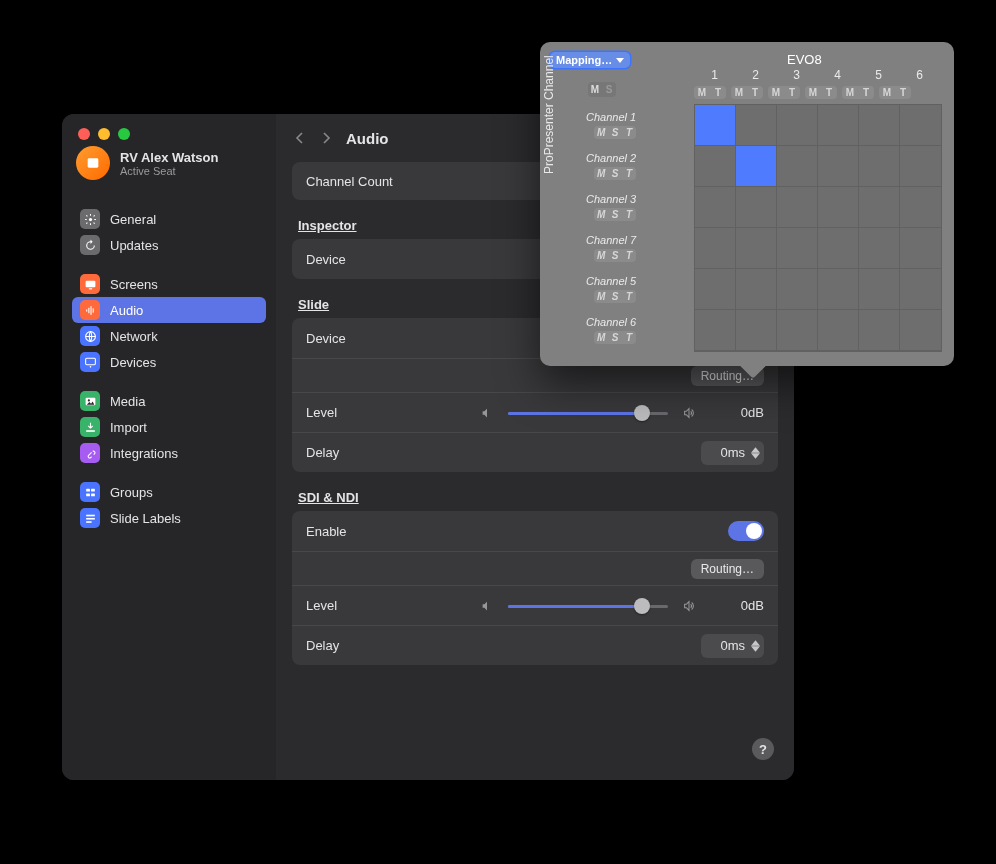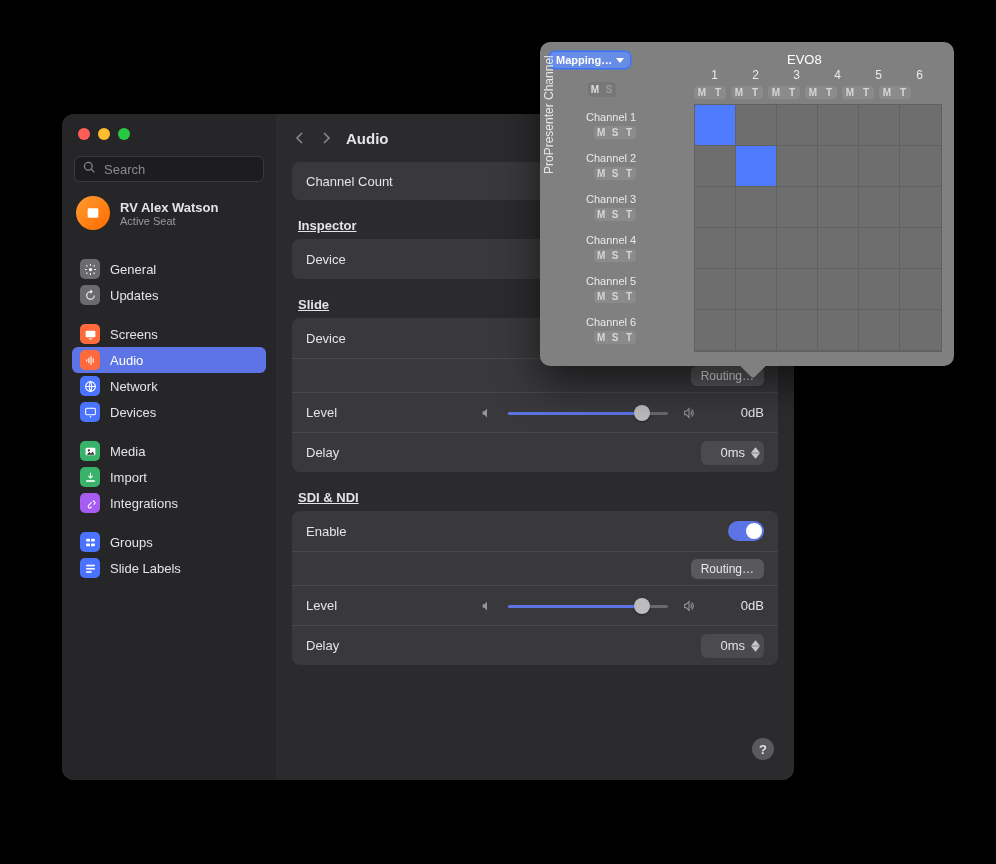--- a/index.html
+++ b/index.html
@@ -110,45 +110,35 @@
   .col-nums{display:flex;position:absolute;left:58px;top:-34px;gap:0;}
   .col-nums span{width:41px;text-align:center;font-size:12px;color:#eaeaea;}
   .col-mt-row{position:absolute;left:58px;top:-16px;display:flex;gap:5px;}
   .mt-pair{display:flex;background:#8b8b8b;border-radius:4px;overflow:hidden;font-size:10px;font-weight:700;color:#d6d6d6;}
   .mt-pair span{width:16px;text-align:center;padding:1px 0;}
   .grid{position:absolute;left:58px;top:2px;display:grid;grid-template-columns:repeat(6,41px);grid-template-rows:repeat(6,41px);
     background:var(--popover-dark);border:1px solid var(--grid-line);}
   .cell{border-right:1px solid var(--grid-line);border-bottom:1px solid var(--grid-line);}
   .cell:nth-child(6n){border-right:none;}
   .cell.on{background:var(--grid-bright);}
-  .row-labels{position:absolute;left:-50px;top:2px;display:flex;flex-direction:column;}
+  .row-labels{position:absolute;left:-50px;top:2px;display:flex;flex-direction:column;font-style:italic;}
   .row-label-cell{height:41px;display:flex;flex-direction:column;align-items:flex-end;justify-content:center;gap:3px;}
   .row-label-cell .chname{font-size:11px;color:#eaeaea;}
   .mst{display:flex;background:#8b8b8b;border-radius:4px;overflow:hidden;font-size:10px;font-weight:700;color:#d6d6d6;}
   .mst span{width:14px;text-align:center;padding:1px 0;}
 </style>
 </head>
 <body>
 
 <div class="window">
   <div class="sidebar">
     <div class="traffic">
       <span class="tl-r"></span>
       <span class="tl-y"></span>
       <span class="tl-g"></span>
-    </div>
-    <div class="search-wrap">
-      <div class="search">
-        <span>
-          <svg viewBox="0 0 16 16">
-              <path d="M6.5 1a5.5 5.5 0 014.38 8.83l3.65 3.64-1.06 1.06-3.64-3.65A5.5 5.5 0 116.5 1zm0 1.5a4 4 0 100 8 4 4 0 000-8z"></path>
-            </svg>
-        </span>
-        <input type="text" placeholder="Search" style="">
-      </div>
     </div>
     <div class="profile">
       <div class="avatar">
         <svg viewBox="0 0 24 24">
             <rect x="4" y="5" width="16" height="14" rx="2"></rect>
           </svg>
       </div>
       <div>
         <div class="name">RV Alex Watson</div>
         <div class="sub">Active Seat</div>
@@ -454,21 +444,21 @@
         </div>
         <div class="row-label-cell">
           <div class="chname">Channel 3</div>
           <div class="mst">
             <span>M</span>
             <span>S</span>
             <span>T</span>
           </div>
         </div>
         <div class="row-label-cell">
-          <div class="chname">Channel 4</div>
+          <div class="chname">Channel 7</div>
           <div class="mst">
             <span>M</span>
             <span>S</span>
             <span>T</span>
           </div>
         </div>
         <div class="row-label-cell">
           <div class="chname">Channel 5</div>
           <div class="mst">
             <span>M</span>

